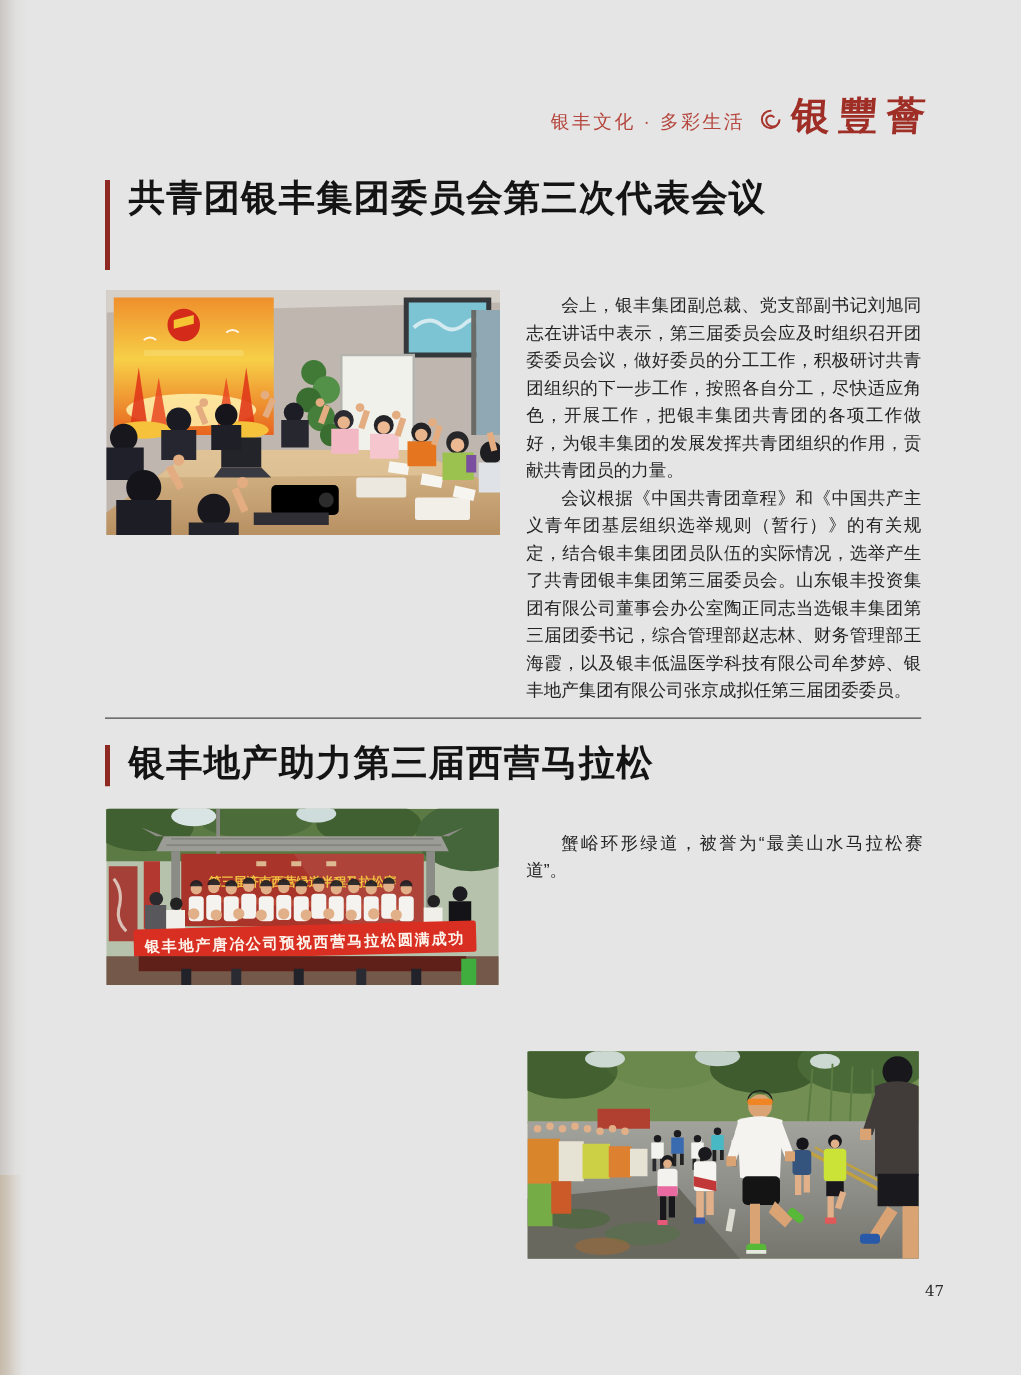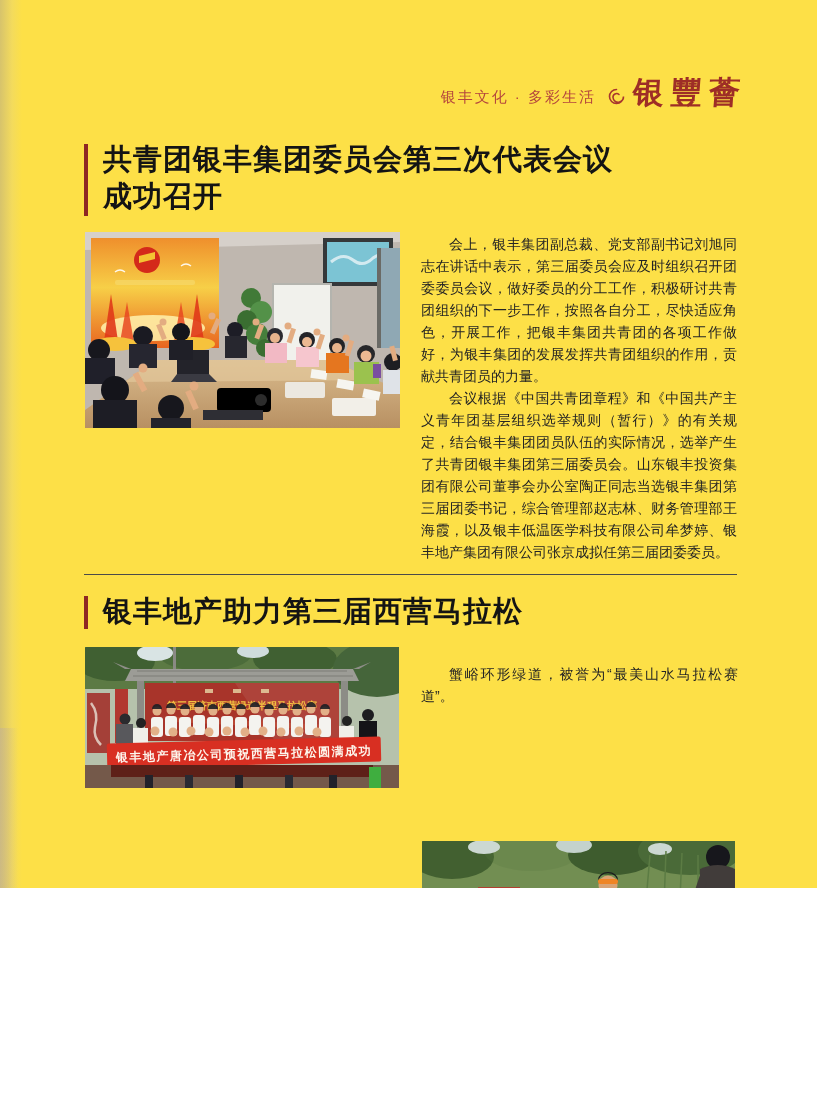--- a/index.html
+++ b/index.html
@@ -1,16 +1,16 @@
 <!DOCTYPE html>
 <html><head>
 <meta charset="utf-8">
 <style>
   html,body{margin:0;padding:0;background:#ffffff;}
-  #page{position:relative;width:817px;height:888px;background:#fde047;overflow:hidden;
+  #page{position:relative;width:817px;height:1100px;background:#e5e5e5;overflow:hidden;
         font-family:"Liberation Sans","DejaVu Sans",sans-serif;text-decoration:underline;}
   .edge-shadow{position:absolute;left:0;top:0;width:22px;height:1100px;
         background:linear-gradient(to right,rgba(168,160,152,0.45),rgba(200,195,190,0.18) 55%,rgba(255,255,255,0));pointer-events:none;}
   .corner-shade{position:absolute;left:0;bottom:0;width:18px;height:160px;
         background:linear-gradient(to right,rgba(196,178,150,0.55),rgba(255,255,255,0));}
   
   .header{position:absolute;top:72px;right:70px;display:flex;align-items:center;}
   .tagline{font-size:15px;letter-spacing:2px;color:#b5463d;margin-right:12px;margin-top:8px;}
   .logo-swirl{margin-right:8px;margin-top:10px;}
   .logo-cal{font-family:"DejaVu Serif","Liberation Serif",serif;font-weight:bold;font-size:31px;
@@ -42,21 +42,20 @@
         <path d="M8.5 1.5 A7 7 0 1 0 15.5 8.5 A5.2 5.2 0 0 1 5 9.5 A3.6 3.6 0 0 1 11 6.5" fill="none" stroke="#a8362e" stroke-width="1.6" stroke-linecap="round"></path>
       </svg>
     </span>
     <span class="logo-cal">银豐薈</span>
   </div>
 
   <div class="title-block" style="top:141px;">
     <div class="title-bar" style="height:72px;margin-top:3px;"></div>
     <div class="title-text">
       <div>共青团银丰集团委员会第三次代表会议</div>
-      <div>成功召开</div>
     </div>
   </div>
 
   <svg class="photo" style="left:85px;top:232px;" width="315" height="196" viewBox="0 0 315 196">
     <defs>
       <linearGradient id="scr" x1="0" y1="0" x2="0" y2="1">
         <stop offset="0" stop-color="#ef8f2c"></stop>
           <stop offset="0.45" stop-color="#f7cf47"></stop>
           <stop offset="1" stop-color="#e8641f"></stop>
       </linearGradient>

